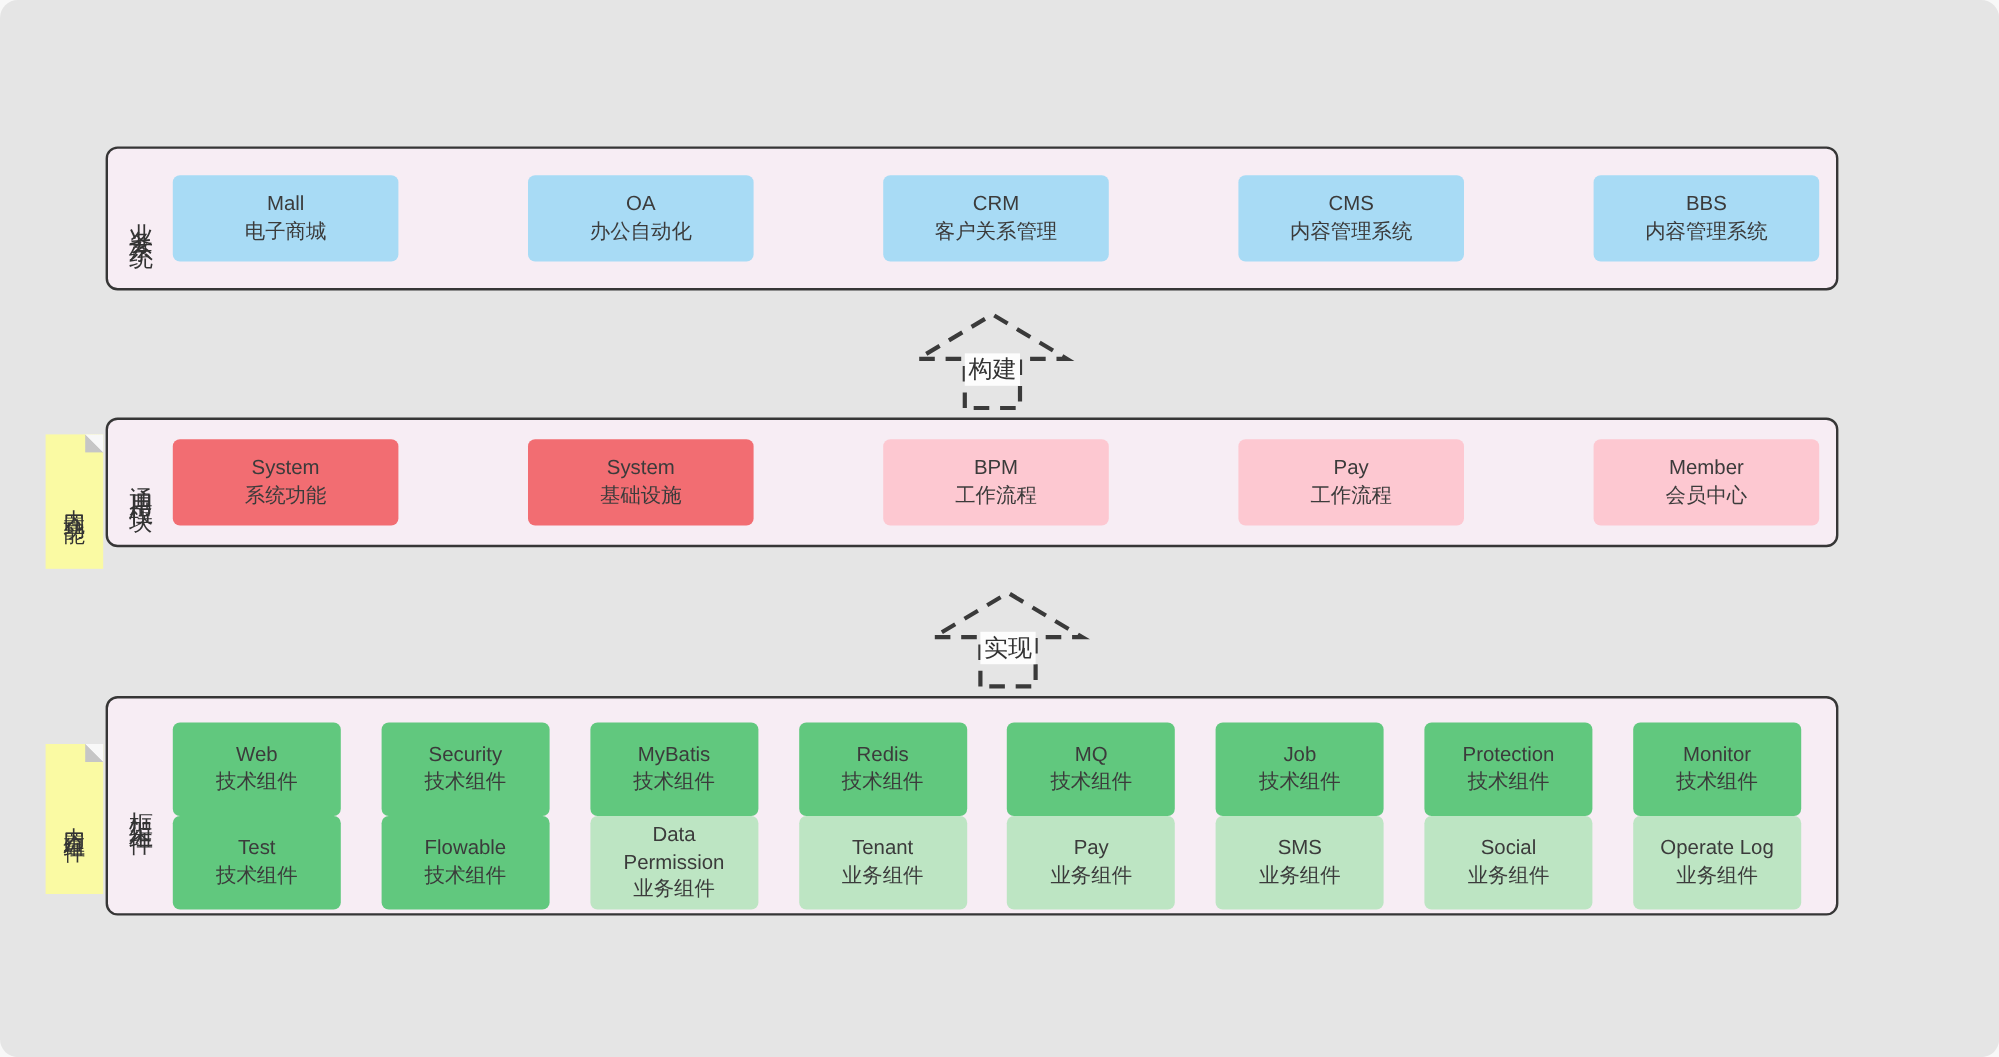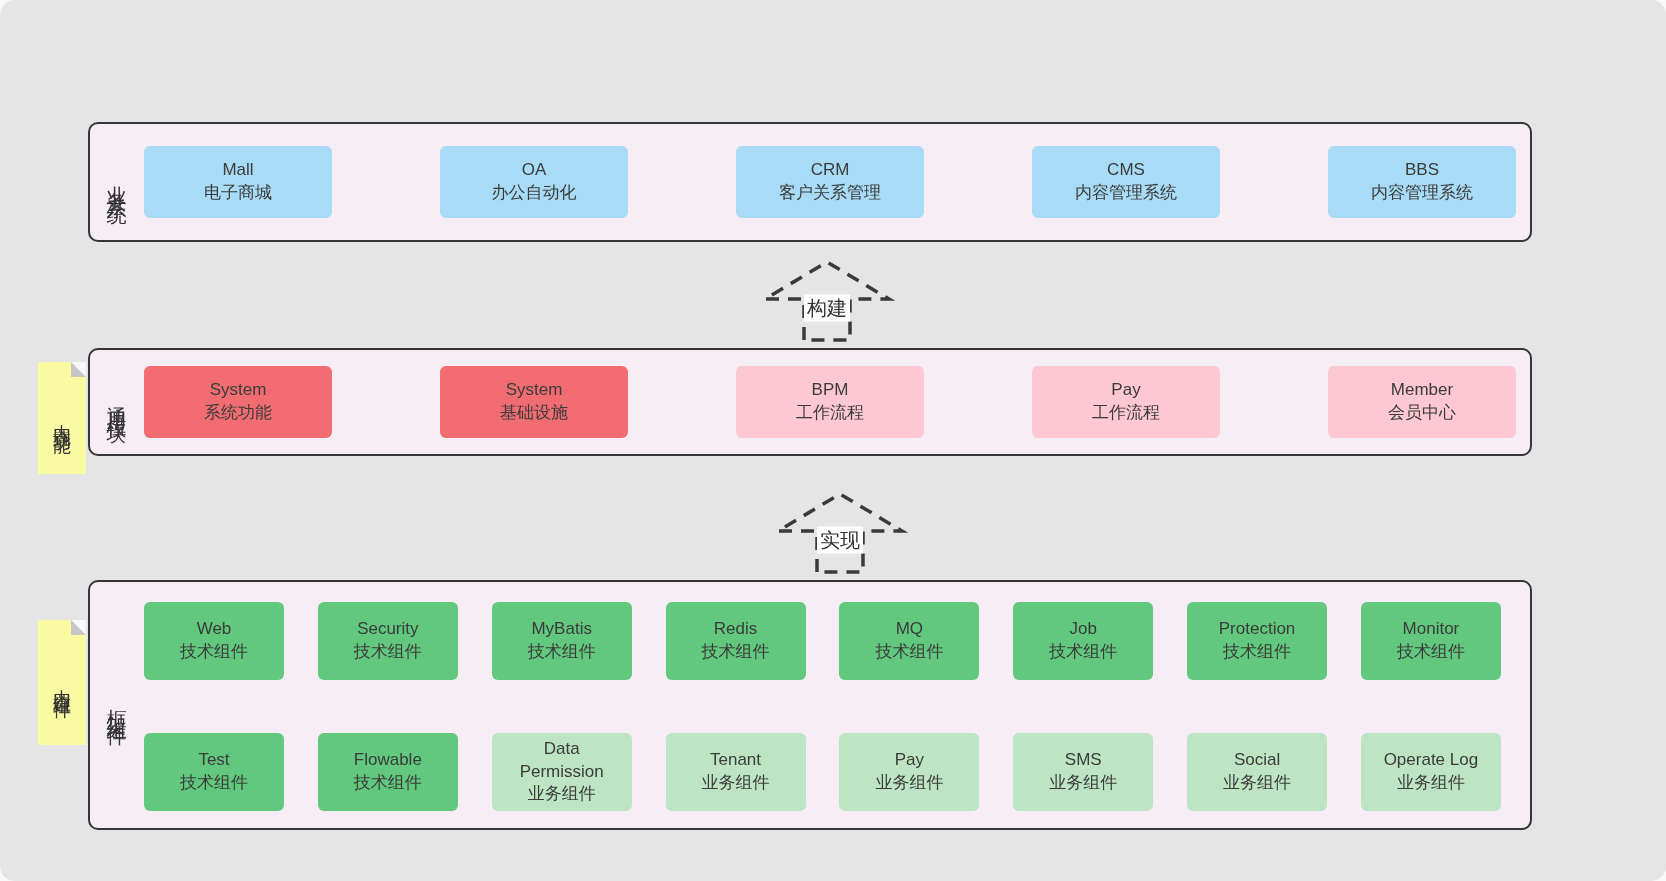--- a/index.html
+++ b/index.html
@@ -2,21 +2,21 @@
 <html><head>
 <meta charset="utf-8">
 <style>
   html,body{margin:0;padding:0;background:#f8f8f8;}
   .canvas{position:relative;width:1666px;height:881px;background:#e5e5e5;
           font-family:"Liberation Sans","DejaVu Sans",sans-serif;color:#3b3b3b;overflow:hidden;border-radius:15px;}
   .layer{position:absolute;left:88px;width:1444px;background:#f7edf4;
          border:2px solid #363636;border-radius:10px;display:flex;box-sizing:border-box;}
   .layer1{top:122px;height:120px;}
   .layer2{top:348px;height:108px;}
-  .layer3{top:580px;height:250px;}
+  .layer3{top:580px;height:183px;}
   .labelcol{width:54px;display:flex;align-items:center;justify-content:center;flex:0 0 54px;}
   .vtext{writing-mode:vertical-lr;text-orientation:upright;letter-spacing:6px;
          font-size:20px;color:#333;line-height:1;}
   .rows{flex:1;display:flex;flex-direction:column;justify-content:center;padding:0 14px 0 0;}
   .layer3 .rows{justify-content:space-between;padding:20px 29px 17px 0;}
   .row{display:flex;justify-content:space-between;}
   .box{border-radius:6px;display:flex;flex-direction:column;align-items:center;justify-content:center;
        text-align:center;line-height:1.35;font-size:17px;box-sizing:border-box;padding:0 10px;}
   .wide .box{width:188px;height:72px;}
   .layer3 .box{width:140px;height:78px;}

